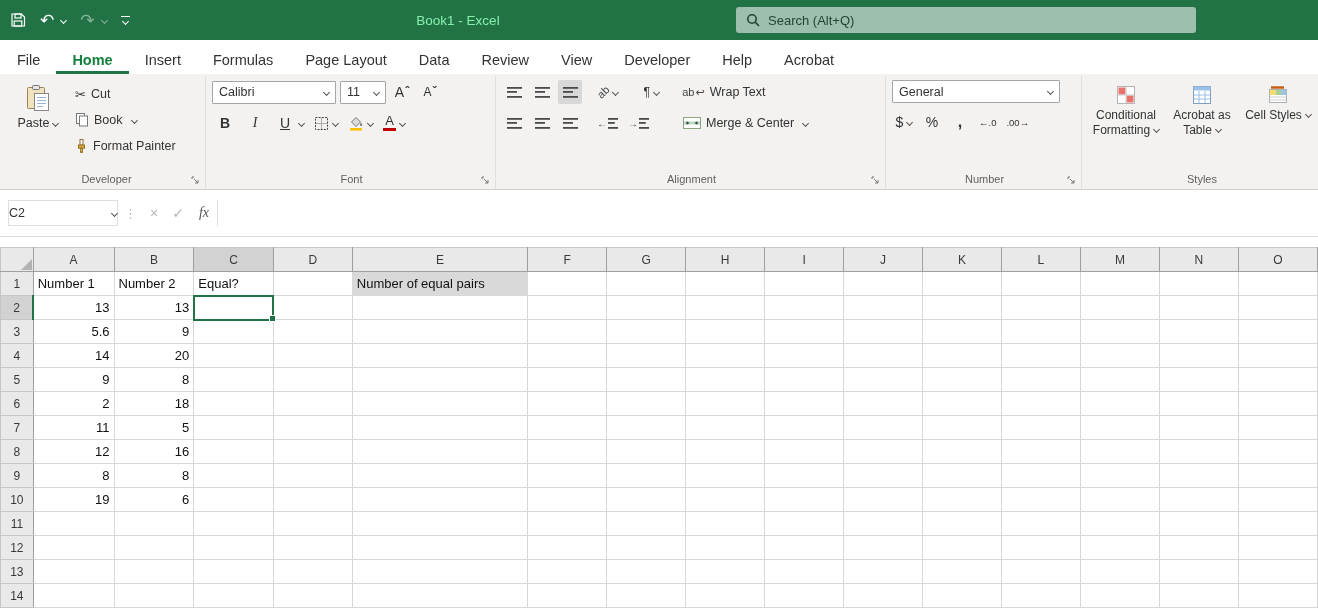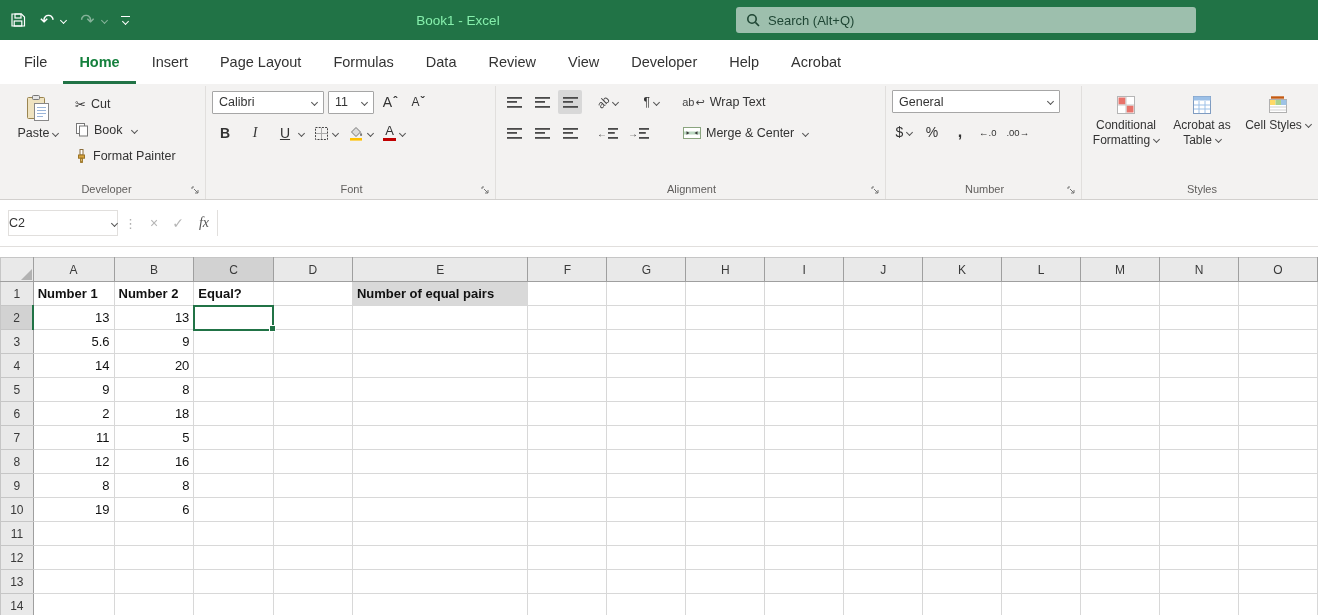--- a/index.html
+++ b/index.html
@@ -22,21 +22,21 @@
   .qat-btn .glyph{font-size:17px;line-height:1}
   .qat-btn.dim{opacity:.45}
   .qat-custom{display:inline-flex;flex-direction:column;align-items:center;gap:2px}
   .qat-custom .bar{width:9px;height:1.5px;background:#fff}
   .tb-title{flex:1;text-align:center;color:#86efac;font-size:13.5px;white-space:nowrap}
   .searchbox{width:460px;height:26px;margin-right:112px;background:#9dbfad;border-radius:3px;display:flex;align-items:center;gap:8px;padding:0 10px;color:#1f4634;font-size:13px}
 
   .chev{display:inline-block;width:5px;height:5px;border-right:1.4px solid #555;border-bottom:1.4px solid #555;transform:rotate(45deg);margin-left:4px;vertical-align:2px;flex:0 0 auto}
 
   
-  .menubar{height:44px;background:#fff;display:flex;align-items:stretch;padding-left:8px;flex:0 0 auto}
+  .menubar{height:34px;background:#fff;display:flex;align-items:stretch;padding-left:1px;flex:0 0 auto}
   .mtab{padding:0 16px;font-size:14.5px;color:#333;line-height:40px}
   .mtab.active{font-weight:700;box-shadow:inset 0 -3px 0 var(--excel-green);color:#15803d}
 
   
   .ribbon{height:116px;background:#f3f2f1;display:flex;align-items:stretch;padding:2px 0 0 6px;border-bottom:1px solid #d2d0ce;flex:0 0 auto}
   .rgroup{display:flex;flex-direction:column;border-right:1px solid #e1dfdd;padding:4px 4px 0 6px;flex:0 0 auto}
   .gbody{flex:1;display:flex;align-items:flex-start}
   .glabel{height:18px;font-size:11px;color:#605e5c;text-align:center;position:relative;line-height:16px}
   .launcher{position:absolute;right:1px;top:2px;opacity:.9}
   .rows2{display:flex;flex-direction:column;gap:7px;width:100%}
@@ -44,21 +44,21 @@
   .sbtn{display:flex;align-items:center;gap:5px;font-size:12.5px;color:#333;height:24px;padding:0 3px;white-space:nowrap}
   .ibtn{display:inline-flex;align-items:center;justify-content:center;min-width:24px;height:24px;padding:0 3px;color:#333}
   .ibtn.selstate{background:#d8d8d8;border-radius:2px}
 
   .bigbtn{width:52px;display:flex;flex-direction:column;align-items:center;gap:4px;padding-top:4px;margin-right:8px}
   .biglabel{font-size:12.5px;display:flex;align-items:center}
   .vstack{display:flex;flex-direction:column;justify-content:flex-start;gap:2px;padding-top:2px}
 
   .combo{background:#fff;border:1px solid #a6a6a6;height:23px;display:flex;align-items:center;padding:0 6px;font-size:12.5px;position:relative;border-radius:1px}
   .combo .chev{margin-left:auto}
-  .combo.fname{width:112px}
+  .combo.fname{width:124px}
   .combo.fsize{width:46px}
   .combo.numfmt{width:168px}
 
   .Aico{font-size:14px;font-weight:400}
   .caret{font-size:12px;margin-left:1px;font-weight:700}
   .bi{font-size:14px;width:20px;text-align:center}
   .bi.b{font-weight:700}
   .bi.i{font-style:italic;font-family:"Liberation Serif",serif}
   .bi.u{text-decoration:underline}
   .colorA{display:inline-flex;flex-direction:column;align-items:center;line-height:12px}
@@ -94,21 +94,21 @@
   .sheet{flex:1;background:#fff;overflow:hidden}
   table.sheet-table{border-collapse:collapse;table-layout:fixed}
   .sheet-table th{background:#e9e9e9;font-weight:400;color:#3a3a3a;font-size:12px;text-align:center;border:1px solid #c6c6c6;height:23px;padding:0}
   .sheet-table tr.head th{border-bottom:1px solid #9f9f9f}
   .sheet-table tbody th{height:24px;border-right:1px solid #9f9f9f}
   .sheet-table th.corner{position:relative}
   .corner-tri{position:absolute;right:1px;bottom:1px;width:0;height:0;border-left:11px solid transparent;border-bottom:11px solid #b2b2b2}
   .sheet-table th.sel-col{background:#d2d2d2;border-bottom:2px solid var(--excel-green)}
   .sheet-table th.sel-row{background:#d2d2d2;border-right:2px solid var(--excel-green)}
   .sheet-table td{height:24px;border:1px solid #d8d8d8;border-top:none;padding:0 4px;font-size:13px;color:#111;white-space:nowrap;overflow:hidden;background:#fff}
-  .sheet-table td.b{font-weight:700}
+  .sheet-table td.b{font-weight:400}
   .sheet-table td.num{text-align:right}
   .sheet-table td.active{outline:2px solid var(--excel-green);outline-offset:-1px;position:relative;overflow:visible}
   .sheet-table td.active::after{content:"";position:absolute;right:-3px;bottom:-3px;width:5px;height:5px;background:var(--excel-green);border:1px solid #fff;z-index:3}
 </style>
 </head>
 <body>
 
 <div class="app">
 
   <header class="titlebar">
@@ -140,22 +140,22 @@
           <line x1="9.4" y1="9.4" x2="13" y2="13"></line>
         </svg>
       <span>Search (Alt+Q)</span>
     </div>
   </header>
 
   <nav class="menubar">
       <button class="mtab">File</button>
       <button class="mtab active">Home</button>
       <button class="mtab">Insert</button>
+      <button class="mtab">Formulas</button>
       <button class="mtab">Page Layout</button>
-      <button class="mtab">Formulas</button>
       <button class="mtab">Data</button>
       <button class="mtab">Review</button>
       <button class="mtab">View</button>
       <button class="mtab">Developer</button>
       <button class="mtab">Help</button>
       <button class="mtab">Acrobat</button>
     </nav>
 
   <div class="ribbon">
 

